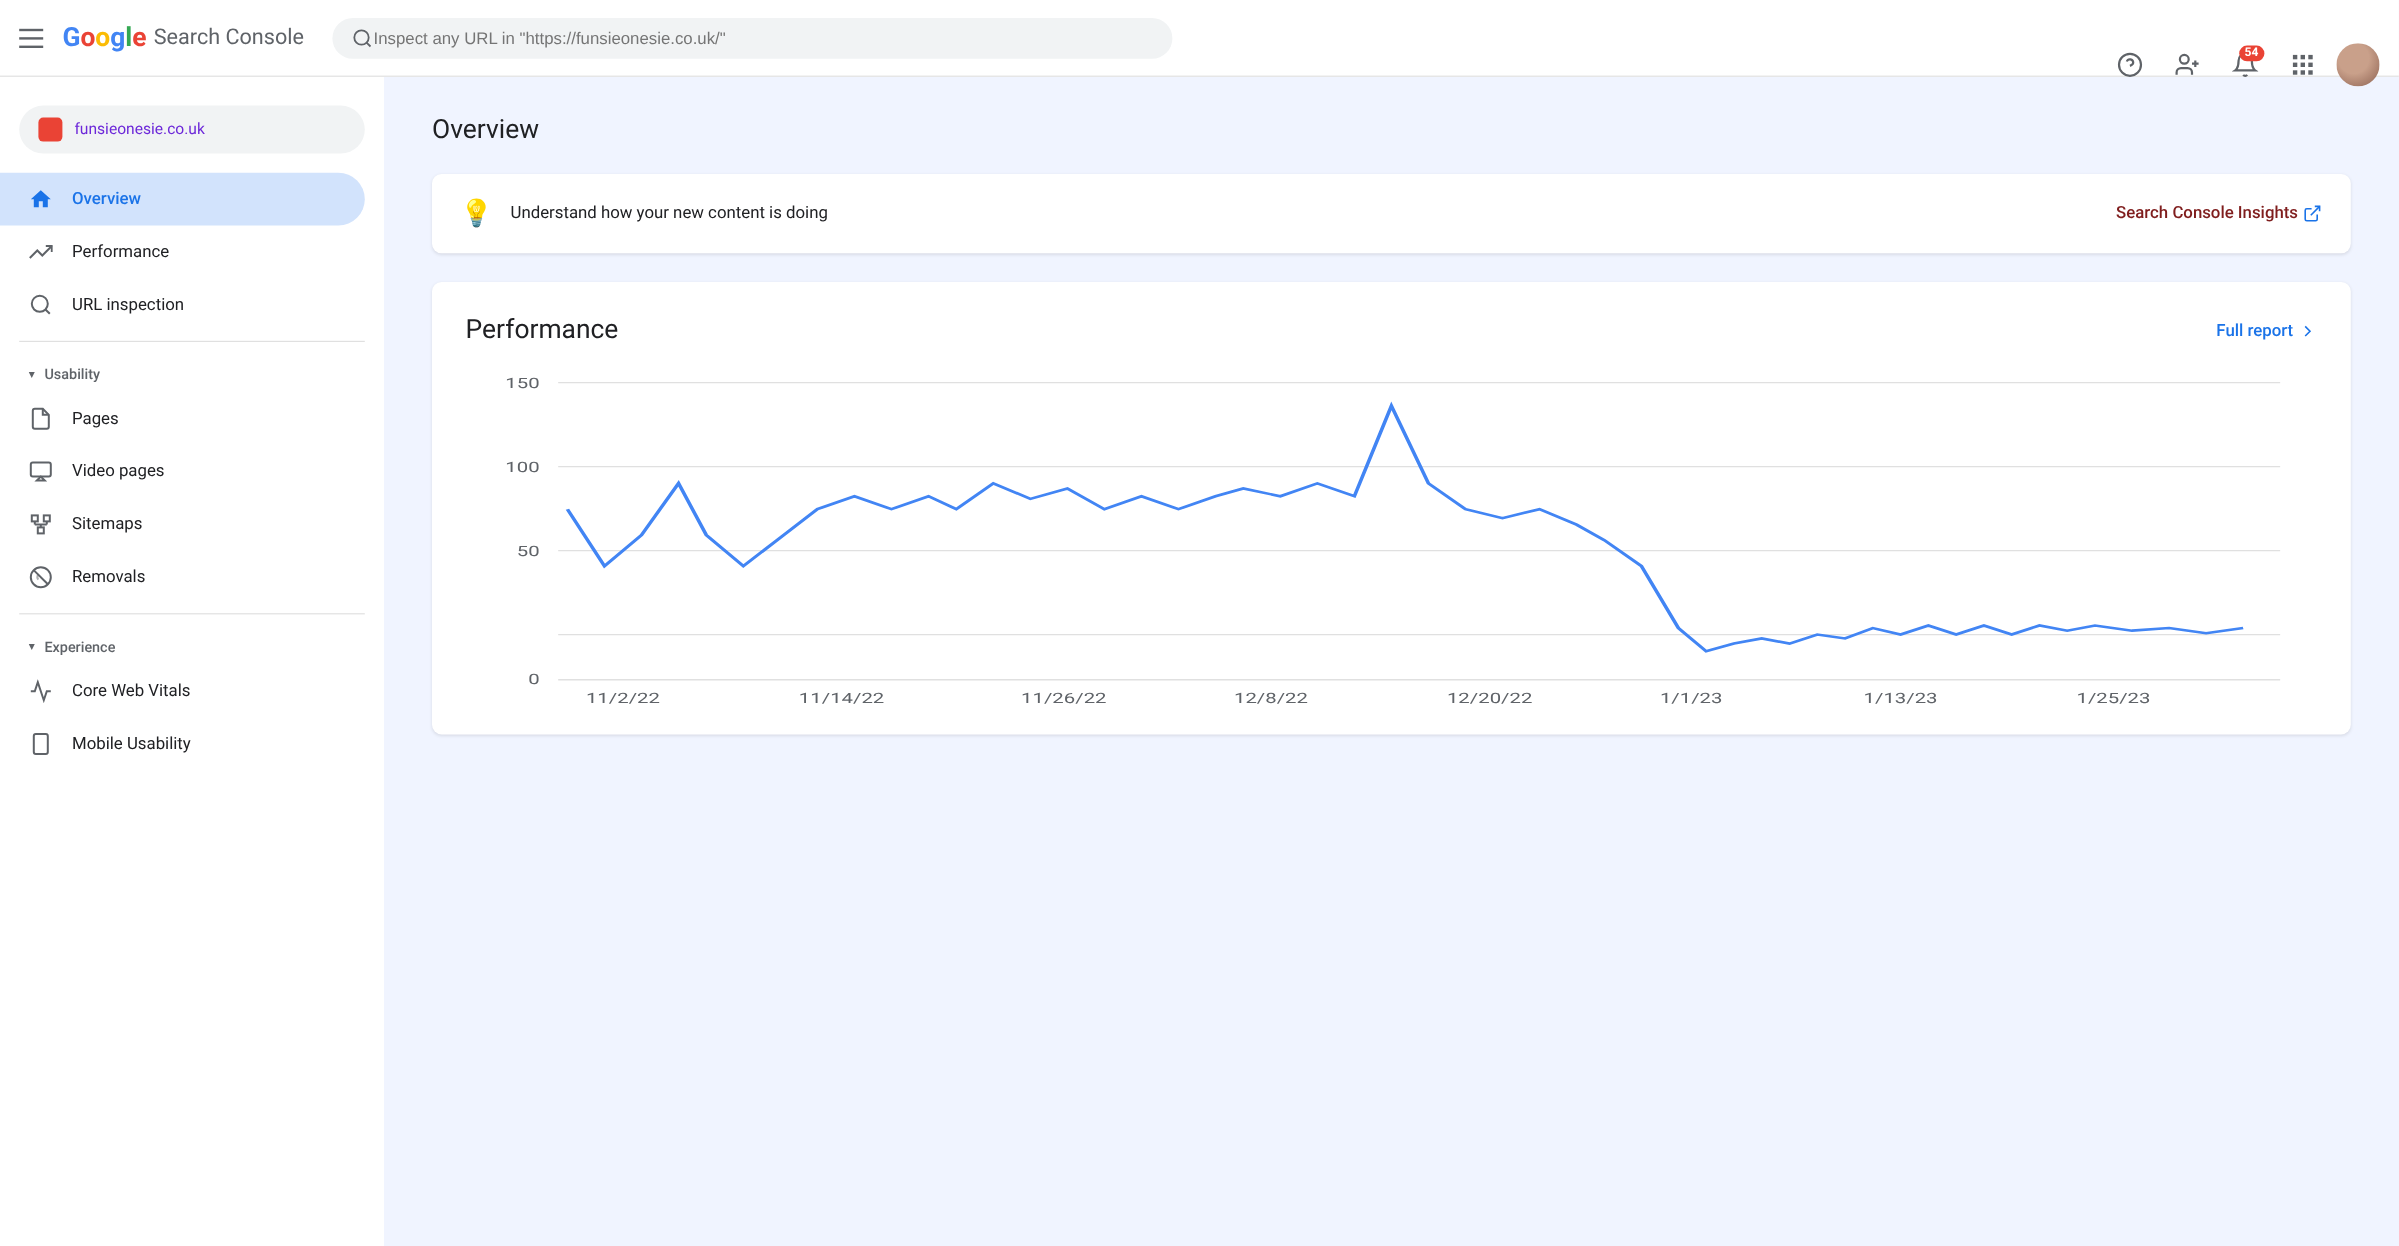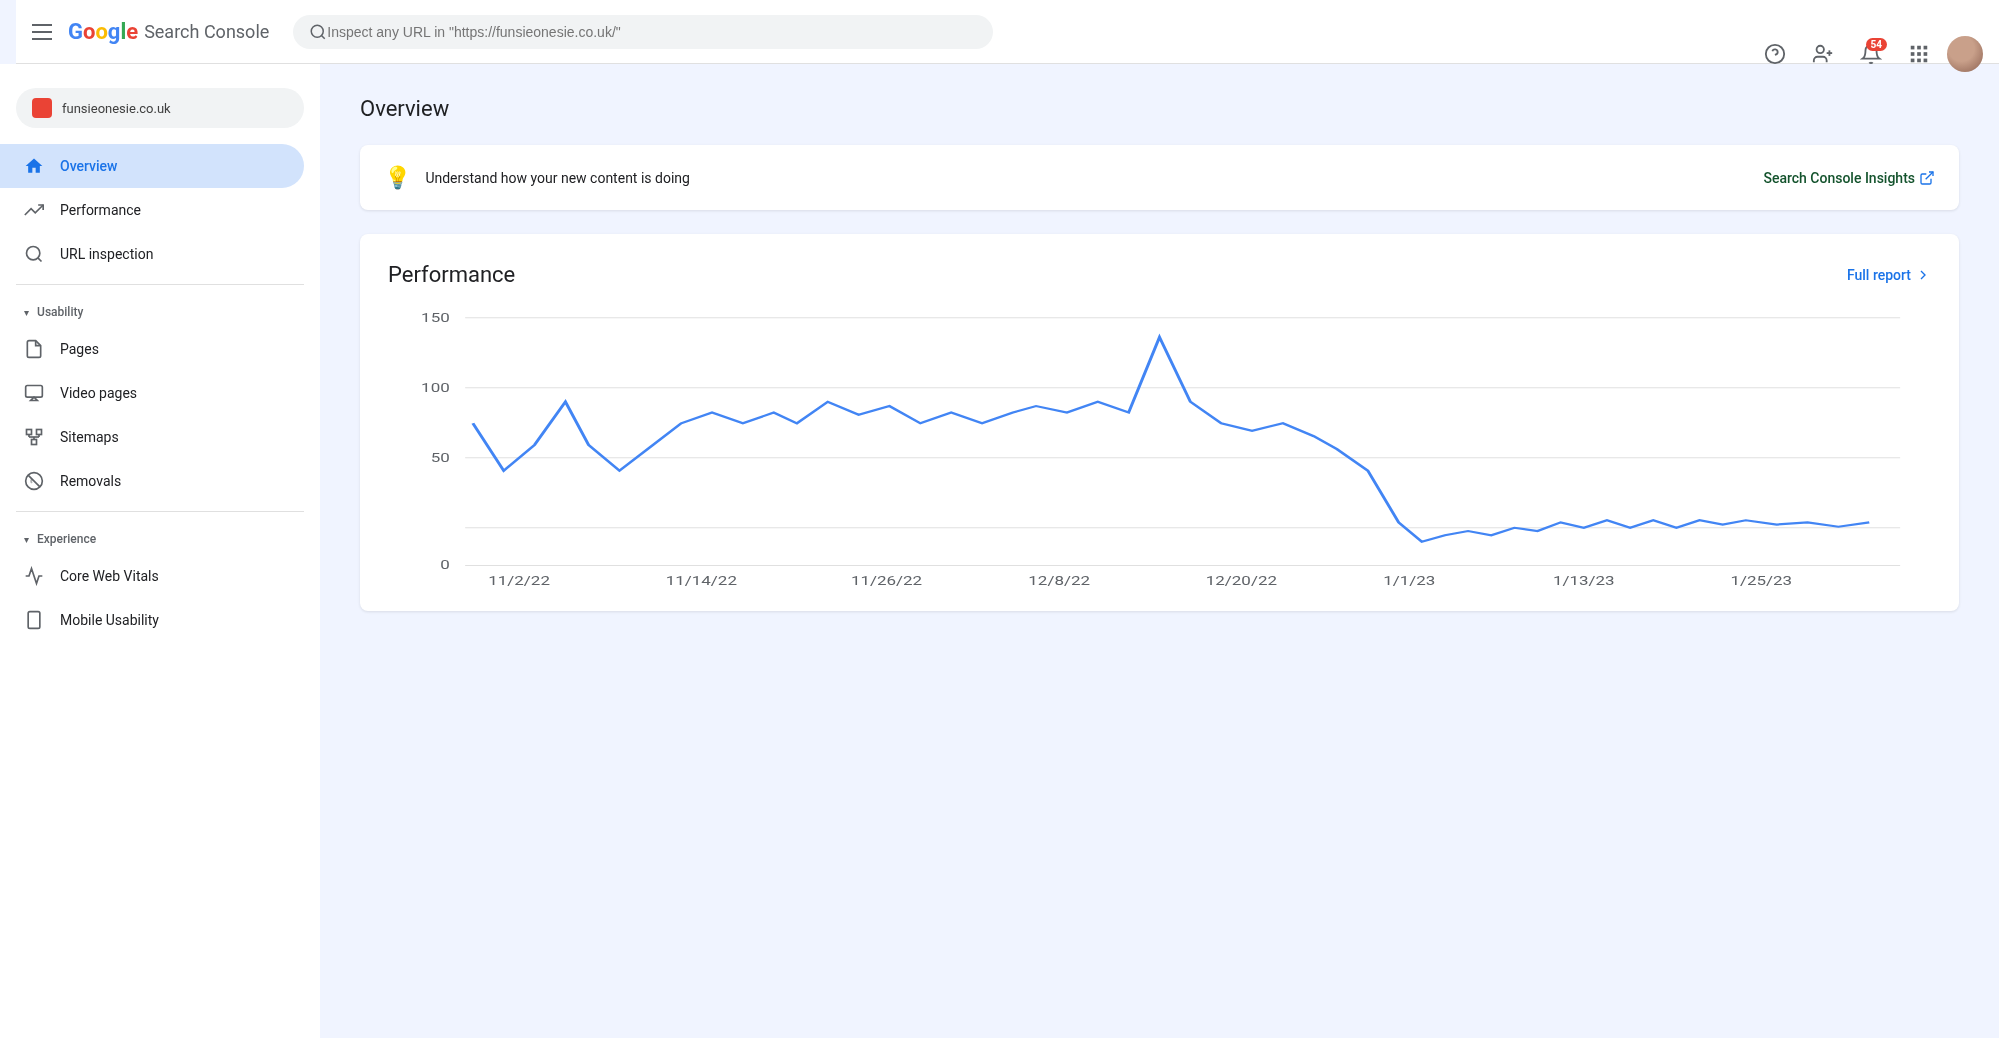--- a/index.html
+++ b/index.html
@@ -2,21 +2,21 @@
 <html><head>
   <meta charset="utf-8">
   <style>
     * { margin: 0; padding: 0; box-sizing: border-box; }
     body { font-family: 'Google Sans', Roboto, Arial, sans-serif; background: #f0f4ff; color: #202124; font-size: 14px; }
 
     
     .header {
       display: flex; align-items: center; background: #fff;
       padding: 0 16px; height: 64px; border-bottom: 1px solid #e0e0e0;
-      position: fixed; top: 0; left: 16px; right: 0; z-index: 100;
+      position: fixed; top: 0; left: 0; right: 0; z-index: 100;
     }
     .header-hamburger { margin-right: 16px; cursor: pointer; display: flex; flex-direction: column; gap: 5px; }
     .header-hamburger span { width: 20px; height: 2px; background: #5f6368; display: block; }
     .header-logo { display: flex; align-items: center; gap: 6px; margin-right: 24px; white-space: nowrap; }
     .google-g { font-size: 22px; font-weight: 700; }
     .g-blue { color: #4285f4; }
     .g-red { color: #ea4335; }
     .g-yellow { color: #fbbc04; }
     .g-green { color: #34a853; }
     .header-logo-text { font-size: 18px; color: #5f6368; font-weight: 400; }
@@ -59,21 +59,21 @@
     }
     .sidebar-property {
       margin: 8px 16px 16px;
     }
     .property-btn {
       display: flex; align-items: center; gap: 10px;
       background: #f1f3f4; border-radius: 24px; padding: 10px 16px;
       cursor: pointer; width: 100%;
     }
     .property-icon { width: 20px; height: 20px; background: #ea4335; border-radius: 4px; flex-shrink: 0; }
-    .property-text { font-size: 13px; color: #404040; overflow: hidden; text-overflow: ellipsis; white-space: nowrap; flex: 1; }
+    .property-text { font-size: 13px; color: #6d28d9; overflow: hidden; text-overflow: ellipsis; white-space: nowrap; flex: 1; }
 
     .nav-item {
       display: flex; align-items: center; gap: 16px;
       padding: 12px 24px; cursor: pointer; border-radius: 0 24px 24px 0;
       margin-right: 16px; font-size: 14px; color: #202124;
     }
     .nav-item.active { background: #d2e3fc; color: #1a73e8; font-weight: 500; }
     .nav-item-icon { width: 20px; height: 20px; display: flex; align-items: center; justify-content: center; flex-shrink: 0; }
 
     .nav-section-header {
@@ -90,21 +90,21 @@
 
     
     .insights-card {
       background: #fff; border-radius: 8px; padding: 20px 24px;
       display: flex; align-items: center; justify-content: space-between;
       margin-bottom: 24px; box-shadow: 0 1px 3px rgba(0,0,0,0.1);
     }
     .insights-left { display: flex; align-items: center; gap: 14px; }
     .bulb-icon { font-size: 22px; color: #fbbc04; }
     .insights-text { font-size: 14px; color: #202124; }
-    .insights-link { color: #14532d; font-size: 14px; font-weight: 500; cursor: pointer; display: flex; align-items: center; gap: 4px; }
+    .insights-link { color: #7f1d1d; font-size: 14px; font-weight: 500; cursor: pointer; display: flex; align-items: center; gap: 4px; }
 
     
     .performance-card {
       background: #fff; border-radius: 8px; padding: 28px 28px 24px;
       box-shadow: 0 1px 3px rgba(0,0,0,0.1);
     }
     .performance-header { display: flex; align-items: center; justify-content: space-between; margin-bottom: 20px; }
     .performance-title { font-size: 22px; font-weight: 400; color: #202124; }
     .full-report-link { color: #1a73e8; font-size: 14px; font-weight: 500; cursor: pointer; display: flex; align-items: center; gap: 4px; }
 

